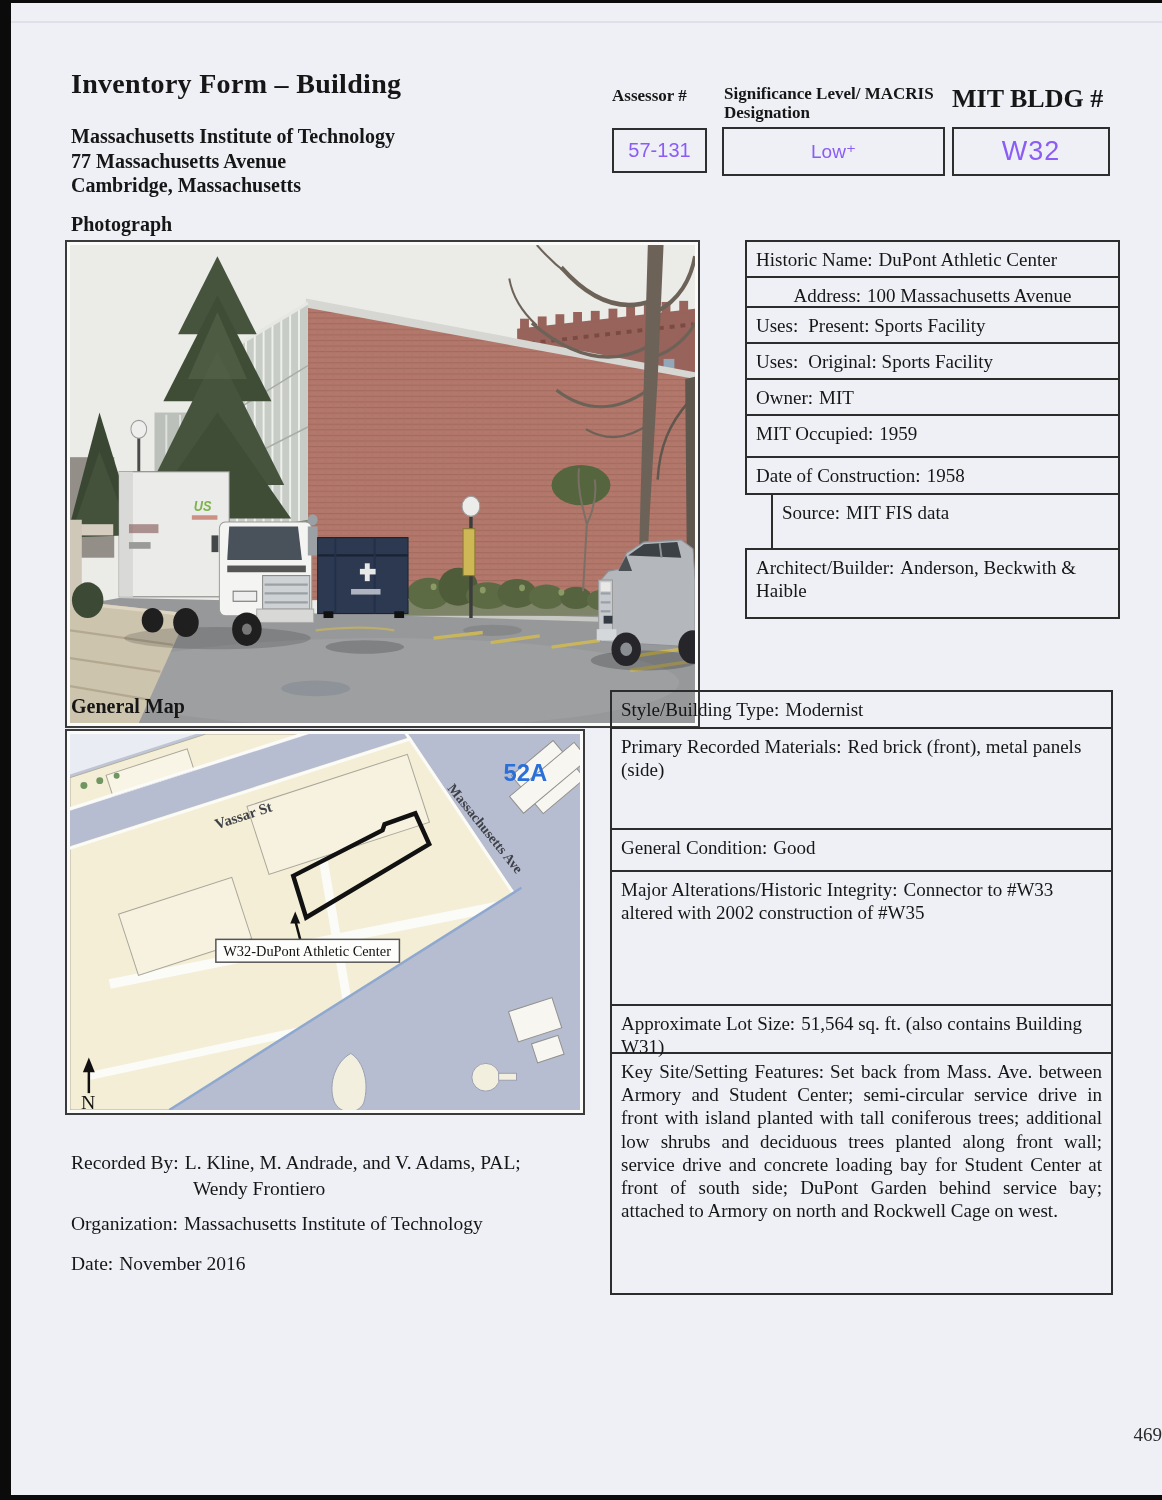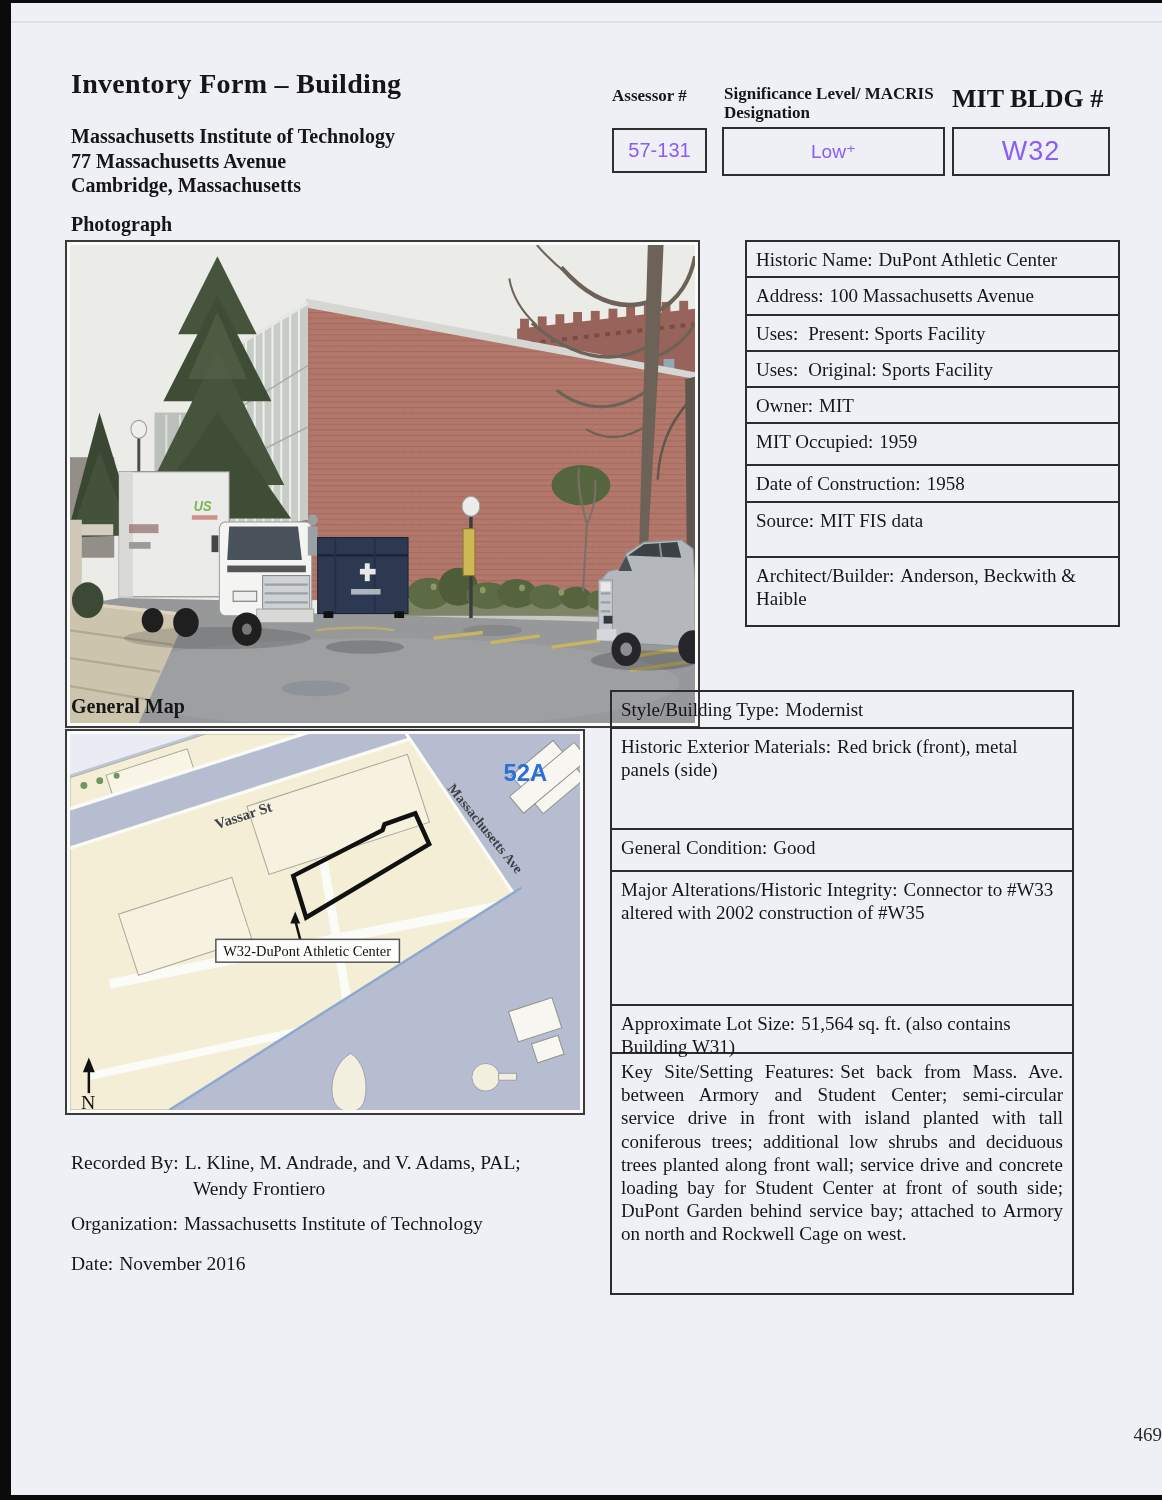--- a/index.html
+++ b/index.html
@@ -22,21 +22,21 @@
   .fld-label{font-size:17px;font-weight:bold;line-height:19px;}
   .idbox{border:2px solid #2e2e2e;box-sizing:border-box;text-align:center;
          font-family:"Liberation Sans","DejaVu Sans",sans-serif;color:#8b5cf6;}
   .sec-head{font-size:20px;font-weight:bold;}
 
   .frame{border:2px solid #3a3a3a;box-sizing:border-box;background:#fbfbfa;padding:3px;}
   .frame svg{display:block;width:100%;height:100%;}
 
   .tbl{position:absolute;font-size:19px;line-height:1.22;}
   .tbl-upper{left:745px;top:240px;width:375px;}
-  .tbl-lower{left:610px;top:690px;width:464px;}
+  .tbl-lower{left:610px;top:690px;width:503px;}
   .trow{border:2px solid #2c2c2c;box-sizing:border-box;padding:6px 9px 0 9px;}
   .trow + .trow{margin-top:-2px;}
   .lbl{font-weight:normal;margin-right:6px;}
   .just{text-align:justify;}
 
   .footer-block{left:71px;top:1150px;width:490px;font-size:19.5px;line-height:26px;}
   .fline{margin-bottom:9px;}
   .hang{padding-left:122px;}
   .pageno{left:11px;top:1424px;width:1151px;text-align:right;font-size:19px;color:#2a2a2a;}
 </style>
@@ -270,27 +270,27 @@
       <rect x="543" y="332" width="9" height="7" fill="#333a44"></rect>
       <circle cx="566" cy="362" r="15" fill="#26262a"></circle>
         <circle cx="566" cy="362" r="6" fill="#8a8d92"></circle>
       <circle cx="634" cy="360" r="15" fill="#26262a"></circle>
     </g>
   </svg>
 </div>
 
 <div class="tbl tbl-upper">
   <div class="trow" style="height:38px;"><span class="lbl">Historic Name:</span><span>DuPont Athletic Center</span></div>
-  <div class="trow" style="height:40px;"><span class="lbl">Address:</span><span>100 Massachusetts Avenue</span></div>
+  <div class="trow" style="height:32px;text-align:center;"><span class="lbl">Address:</span><span>100 Massachusetts Avenue</span></div>
   <div class="trow" style="height:38px;"><span class="lbl" style="margin-right:10px;">Uses:</span><span>Present: Sports Facility</span></div>
   <div class="trow" style="height:38px;"><span class="lbl" style="margin-right:10px;">Uses:</span><span>Original: Sports Facility</span></div>
   <div class="trow" style="height:38px;"><span class="lbl">Owner:</span><span>MIT</span></div>
   <div class="trow" style="height:44px;"><span class="lbl">MIT Occupied:</span><span>1959</span></div>
   <div class="trow" style="height:39px;"><span class="lbl">Date of Construction:</span><span>1958</span></div>
-  <div class="trow" style="height:57px;"><span class="lbl">Source:</span><span>MIT FIS data</span></div>
+  <div class="trow" style="height:57px;margin-left:26px;"><span class="lbl">Source:</span><span>MIT FIS data</span></div>
   <div class="trow" style="height:71px;"><span class="lbl">Architect/Builder:</span><span>Anderson, Beckwith &amp; Haible</span></div>
 </div>
 
 <div class="abs sec-head" style="left:71px;top:695px;">General Map</div>
 
 <div class="abs frame" style="left:65px;top:729px;width:520px;height:386px;">
   <svg viewBox="0 0 514 379" preserveAspectRatio="none">
     <rect x="0" y="0" width="514" height="379" fill="#e9ecf2"></rect>
 
     <polygon points="0,105 365,-10 540,245 430,379 0,379" fill="#f3eed5" stroke="#b0ae9e"></polygon>
@@ -363,21 +363,21 @@
     <g>
       <line x1="19" y1="362" x2="19" y2="338" stroke="#111111" stroke-width="2.5"></line>
       <polygon points="13,341 25,341 19,326" fill="#111111"></polygon>
     </g>
     <text x="11" y="378" font-size="20" fill="#111111" font-family="Liberation Serif, serif">N</text>
   </svg>
 </div>
 
 <div class="tbl tbl-lower">
   <div class="trow" style="height:39px;"><span class="lbl">Style/Building Type:</span><span>Modernist</span></div>
-  <div class="trow" style="height:103px;"><span class="lbl">Historic Exterior Materials:</span><span>Red brick (front), metal panels (side)</span></div>
+  <div class="trow" style="height:103px;"><span class="lbl">Primary Recorded Materials:</span><span>Red brick (front), metal panels (side)</span></div>
   <div class="trow" style="height:44px;"><span class="lbl">General Condition:</span><span>Good</span></div>
   <div class="trow" style="height:136px;"><span class="lbl">Major Alterations/Historic Integrity:</span><span>Connector to #W33 altered with 2002 construction of #W35</span></div>
   <div class="trow" style="height:50px;"><span class="lbl">Approximate Lot Size:</span><span>51,564 sq. ft. (also contains Building W31)</span></div>
   <div class="trow just" style="height:243px;"><span class="lbl">Key Site/Setting Features:</span><span>Set back from Mass. Ave. between Armory and Student Center; semi-circular service drive in front with island planted with tall coniferous trees; additional low shrubs and deciduous trees planted along front wall; service drive and concrete loading bay for Student Center at front of south side; DuPont Garden behind service bay; attached to Armory on north and Rockwell Cage on west.</span></div>
 </div>
 
 <div class="abs footer-block">
   <div class="fline">
     <span class="lbl">Recorded By:</span><span>L. Kline, M. Andrade, and V. Adams, PAL;</span>
     <div class="hang">Wendy Frontiero</div>

